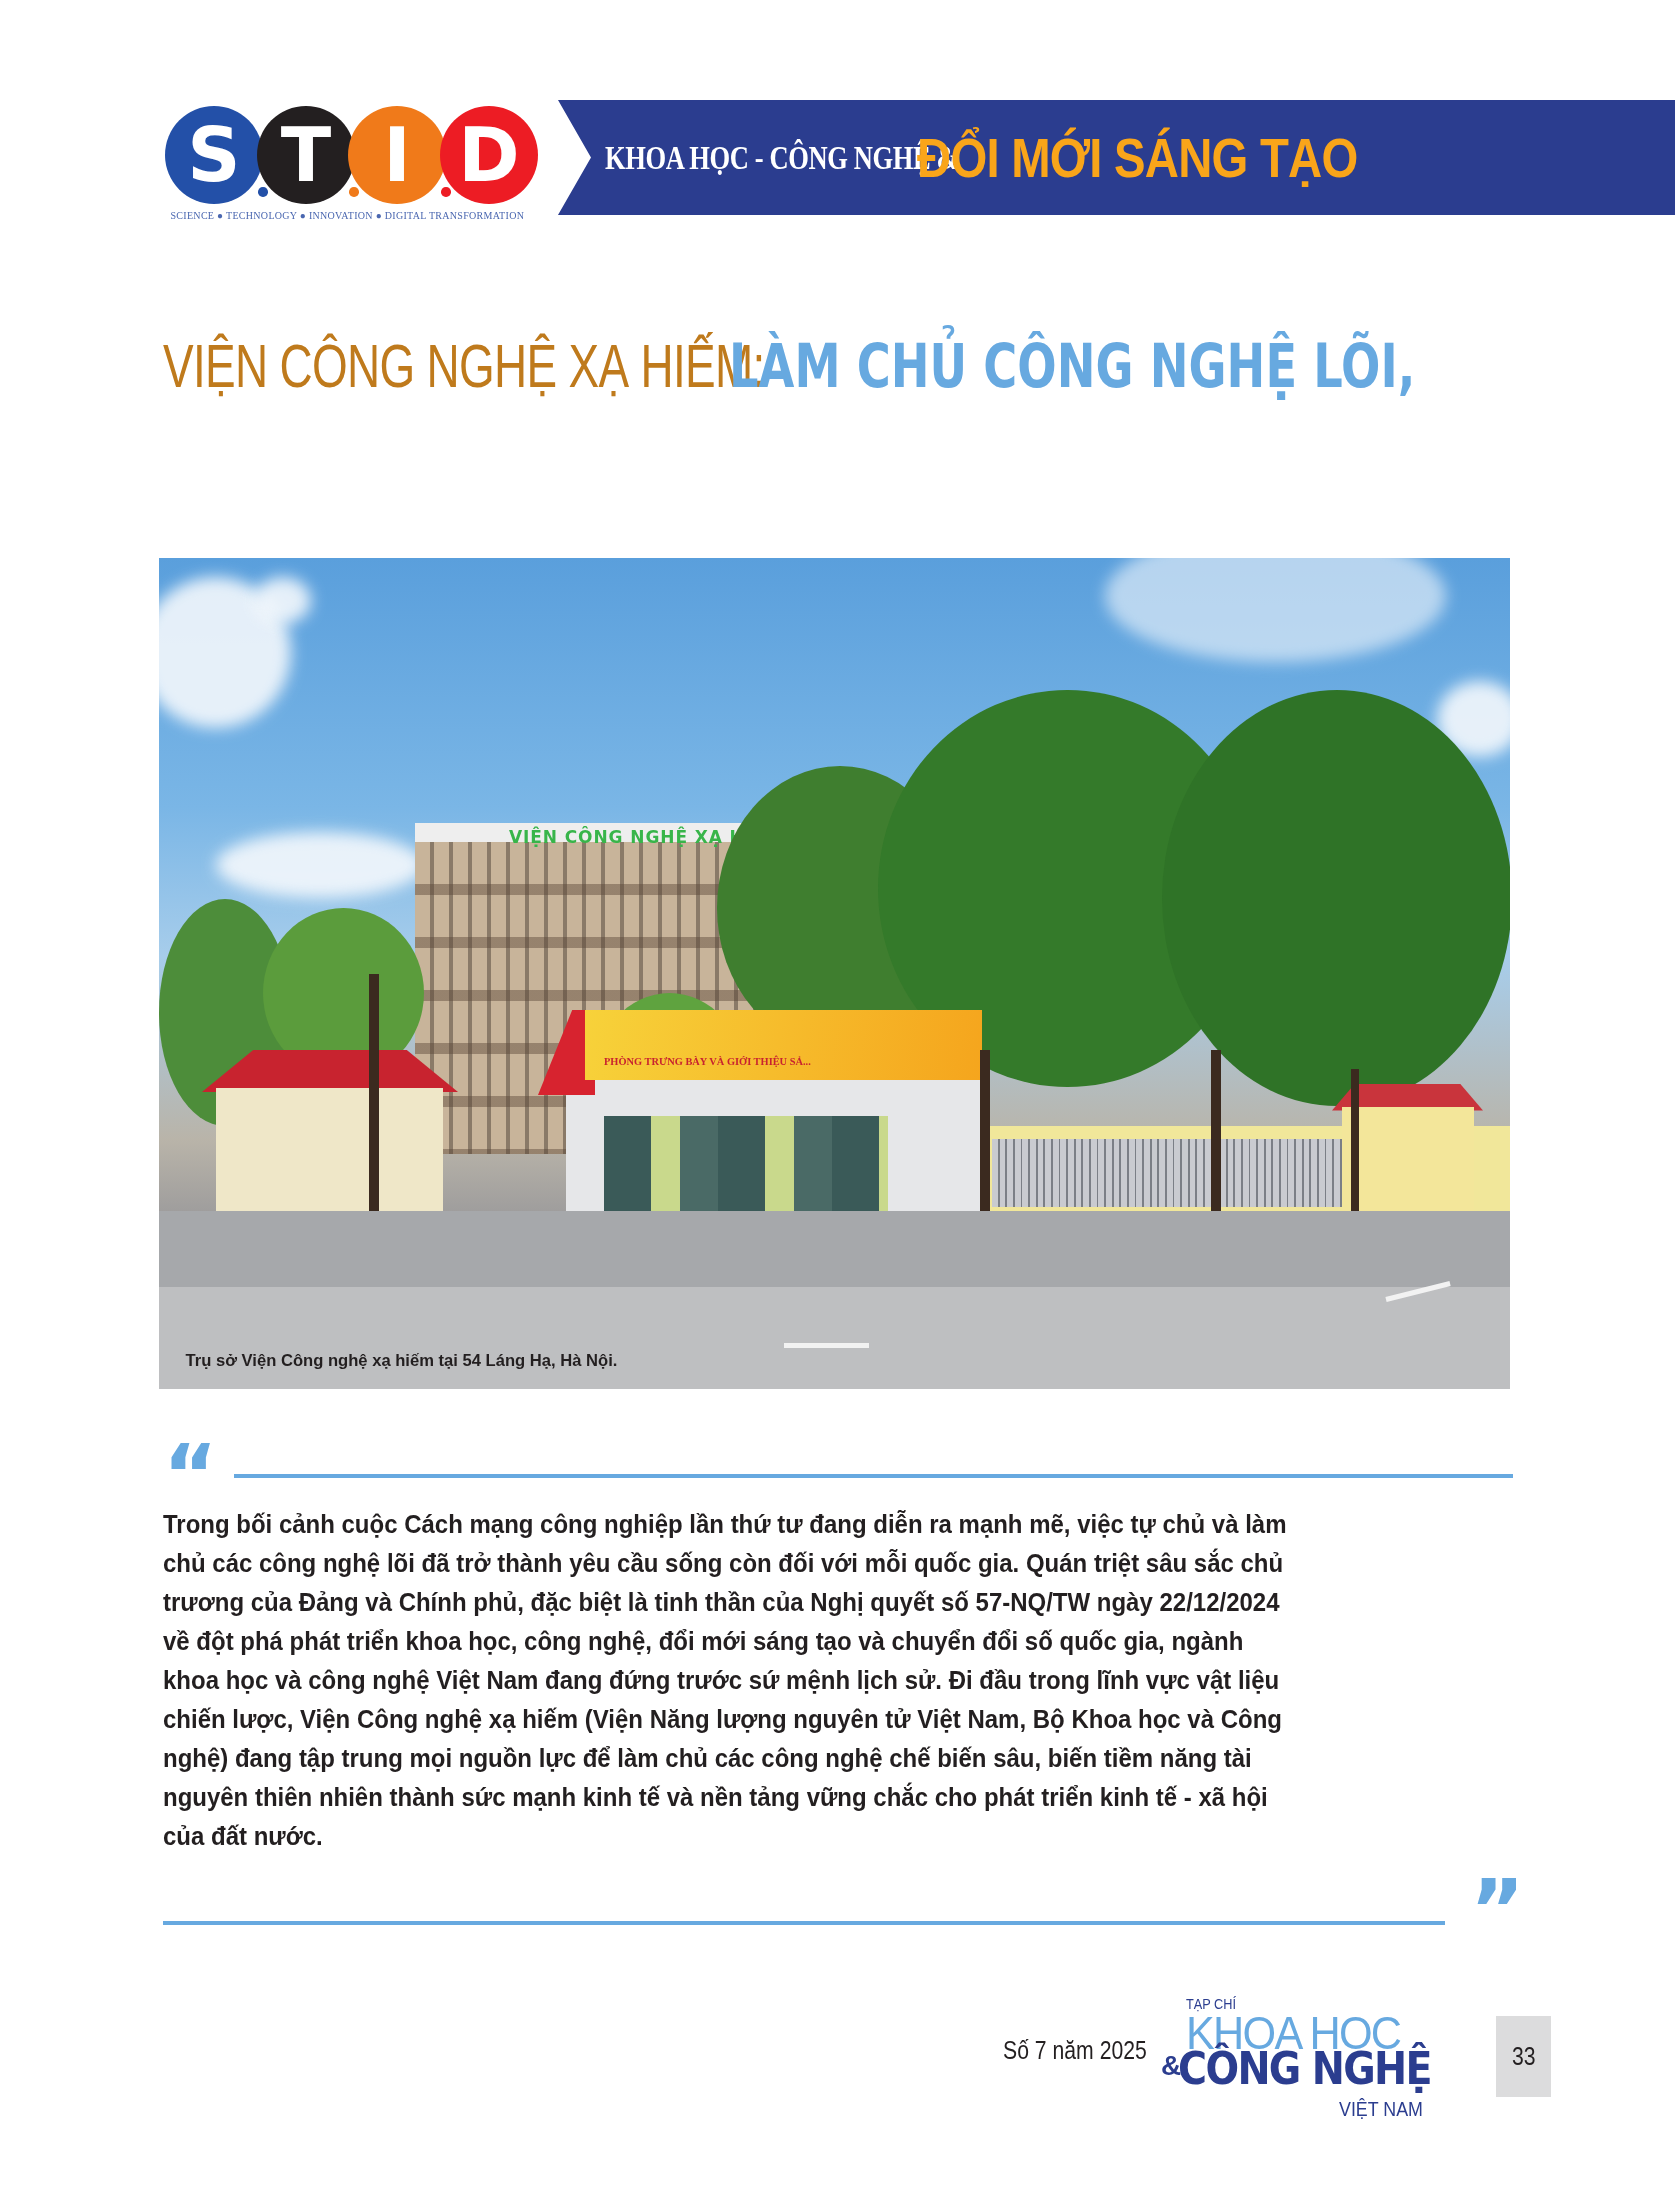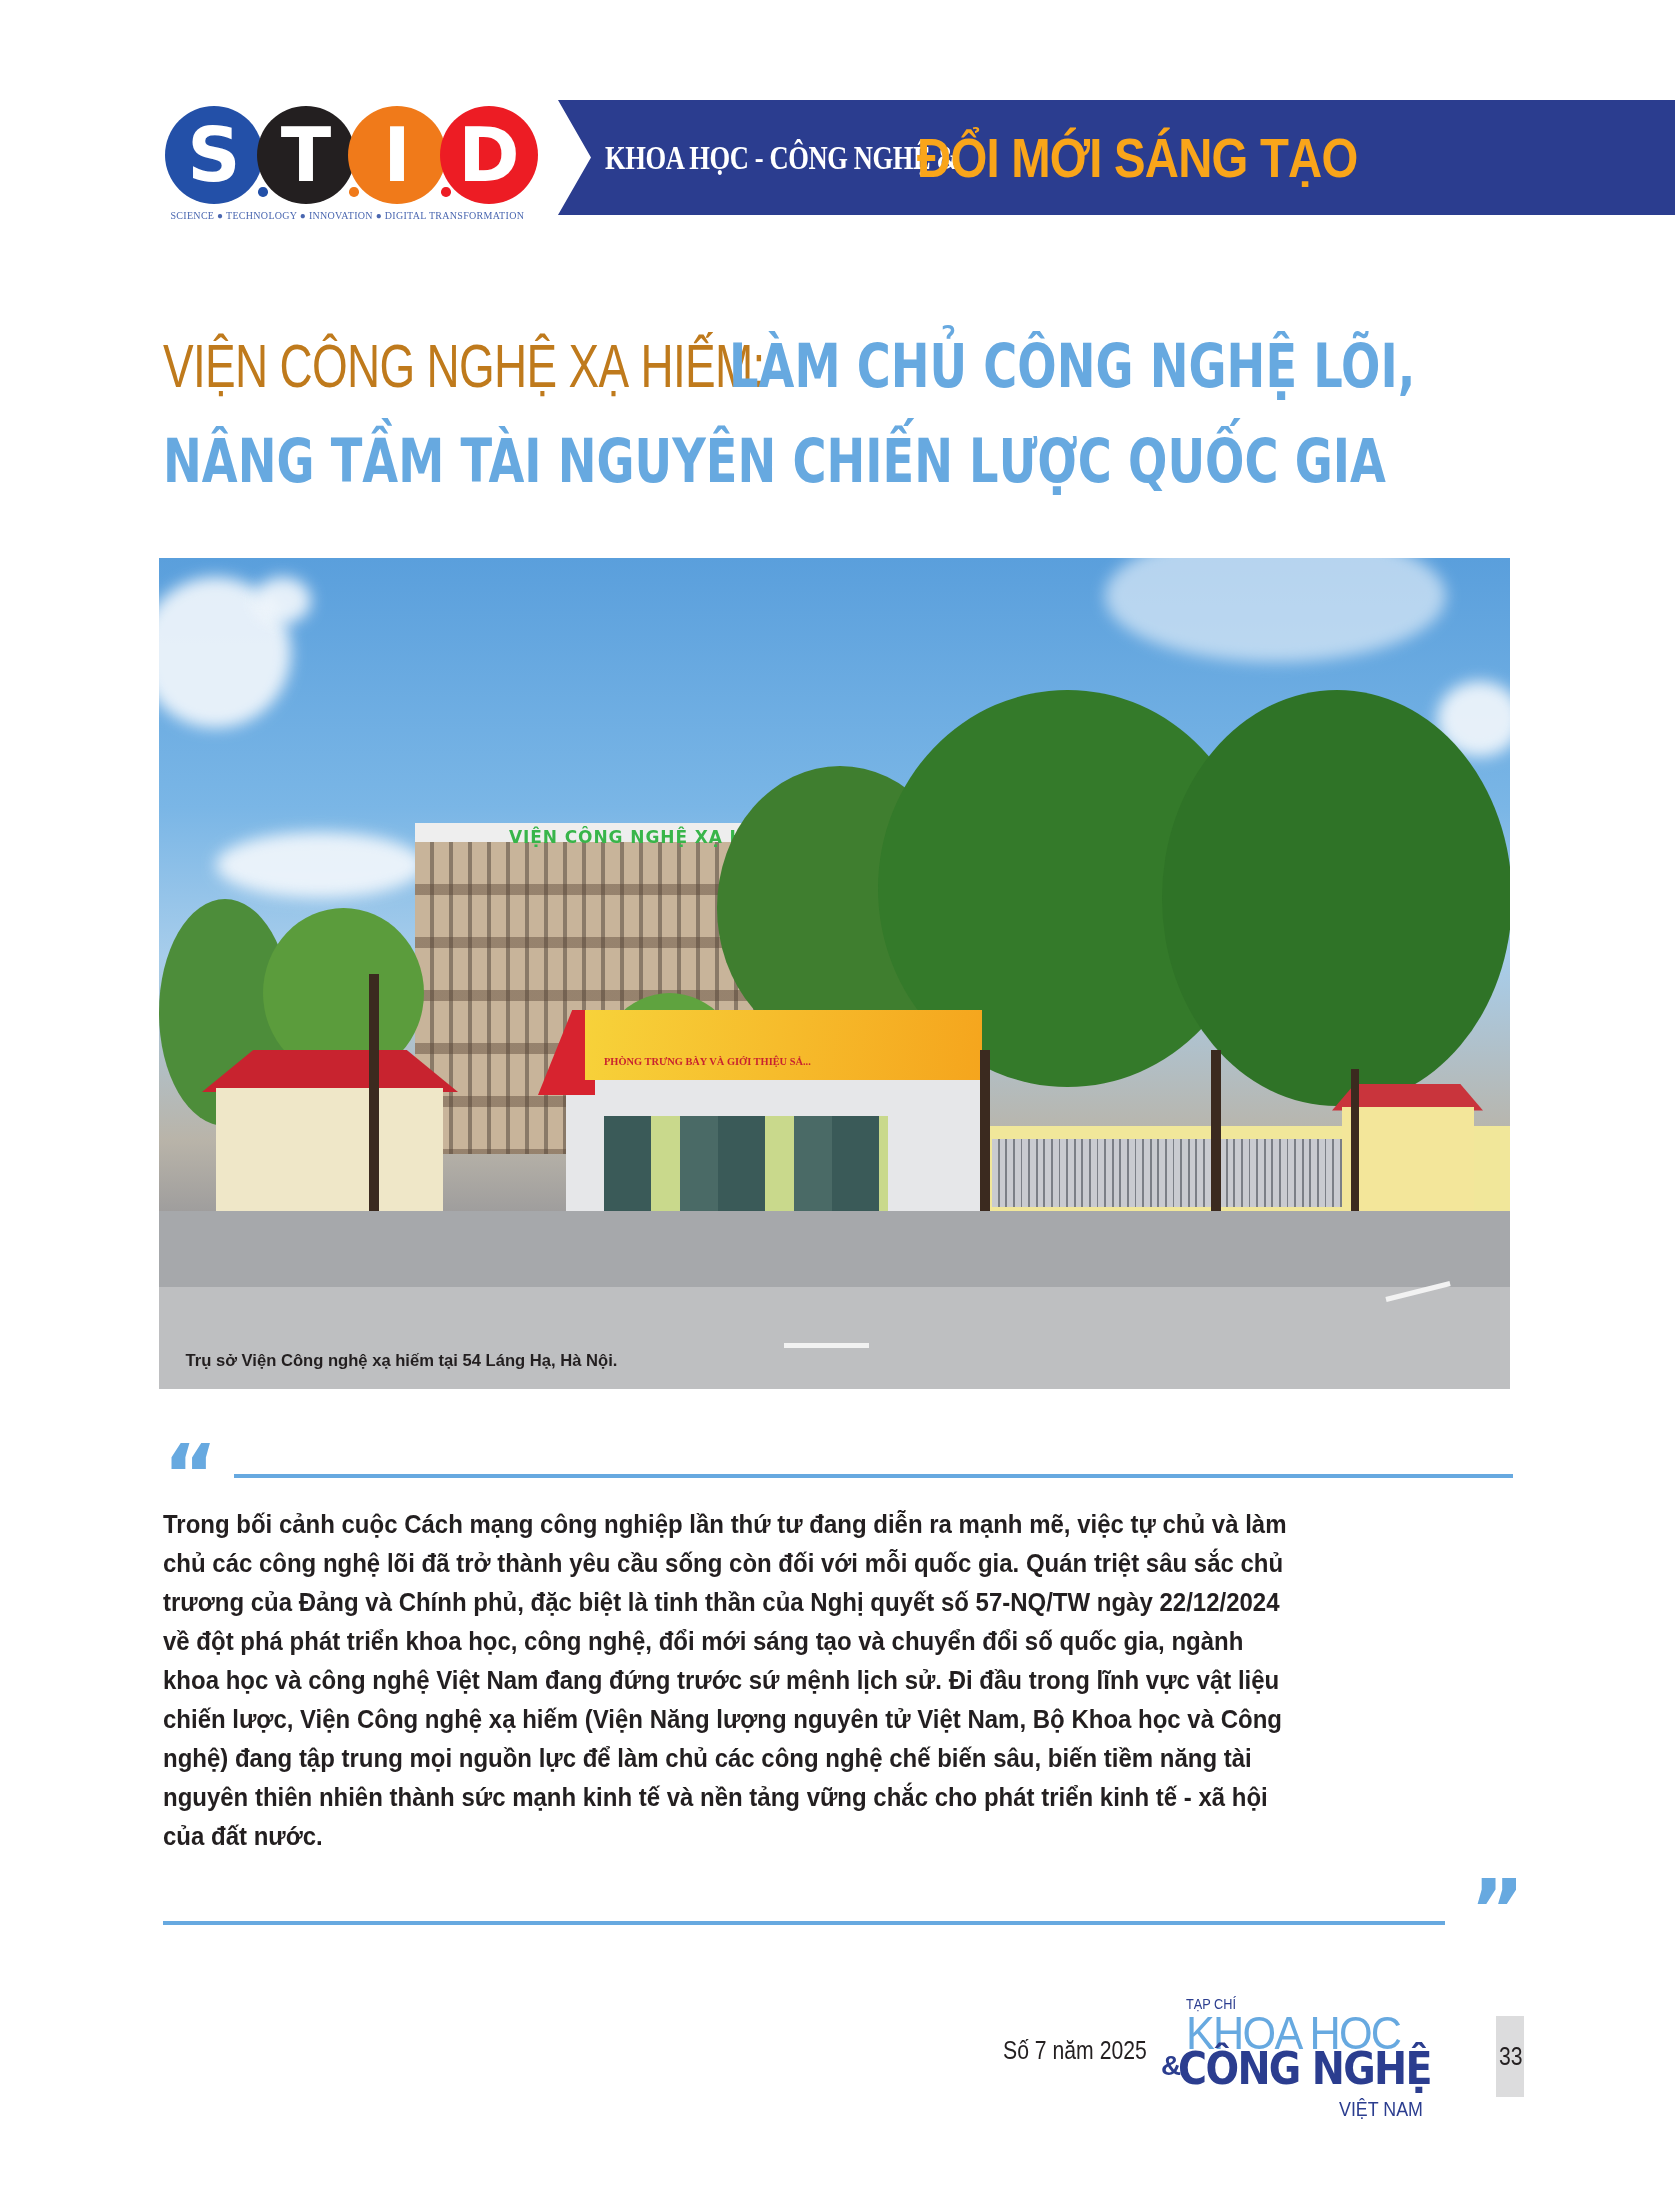--- a/index.html
+++ b/index.html
@@ -94,21 +94,21 @@
            color: #231f20; white-space: nowrap; transform: scaleX(0.8); transform-origin: left center; }
   .mag { position: absolute; left: 1159px; top: 1995px; width: 322px; height: 161px; }
   .mag-tapchi { position: absolute; left: 26.5px; top: 0; font-size: 15px; color: #2b3d8f; transform: scaleX(0.85); transform-origin: left center; white-space: nowrap; }
   .mag-khoahoc { position: absolute; left: 26.5px; top: 9.5px; font-family: "Liberation Sans", sans-serif; font-size: 47px;
                  color: #67a9e0; letter-spacing: -1.9px; white-space: nowrap; transform: scaleX(0.92); transform-origin: left center; }
   .mag-amp { position: absolute; left: 1.9px; top: 55px; font-family: "Liberation Sans", sans-serif; font-weight: bold; font-size: 28px; color: #2b3d8f; }
   .mag-congnghe { position: absolute; left: 19px; top: 47px; font-family: "DejaVu Sans", sans-serif; font-weight: bold;
                   font-size: 45px; color: #2b3d8f; letter-spacing: -1.9px; white-space: nowrap; transform: scaleX(0.88); transform-origin: left center; }
   .mag-vietnam { position: absolute; left: 180px; top: 102px; font-size: 21px; color: #2b3d8f; white-space: nowrap;
                  transform: scaleX(0.85); transform-origin: left center; }
-  .pagenum { position: absolute; left: 1496px; top: 2016px; width: 28px; height: 81px; background: #dcdcdd;
+  .pagenum { position: absolute; left: 1496px; top: 2016px; width: 55px; height: 81px; background: #dcdcdd;
              font-family: "Liberation Sans", sans-serif; font-size: 26.5px; line-height: 81px; text-align: center; color: #231f20; }
   .pagenum span { display: inline-block; transform: scaleX(0.8); }
 </style>
 </head>
 <body>
 
 <div class="logo">
   <div class="logo-circles">
     <div class="circle c-s">S</div>
     <div class="circle c-t">T</div>
@@ -128,23 +128,20 @@
   <div class="banner-text">
     <span class="banner-main">KHOA HỌC - CÔNG NGHỆ &amp;</span>
     <span class="banner-accent">ĐỔI MỚI SÁNG TẠO</span>
   </div>
 </div>
 
 <h1 class="title">
   <span class="title-line tl1">
     <span class="title-thin">VIỆN CÔNG NGHỆ XẠ HIẾM:</span><span class="title-bold">LÀM CHỦ CÔNG NGHỆ LÕI,</span>
   </span>
-  <span class="title-line tl2">
-    <span class="title-bold">NÂNG TẦM TÀI NGUYÊN CHIẾN LƯỢC QUỐC GIA</span>
-  </span>
 </h1>
 
 <figure class="photo">
   <div class="ph-cloud" style="left:-19px;top:19px;width:151px;height:151px;"></div>
   <div class="ph-cloud" style="left:95px;top:19px;width:57px;height:47px;"></div>
   <div class="ph-cloud" style="left:57px;top:274px;width:208px;height:66px;"></div>
   <div class="ph-cloud" style="left:568px;top:274px;width:151px;height:57px;"></div>
   <div class="ph-cloud" style="left:946px;top:-28px;width:341px;height:132px;opacity:0.6;"></div>
   <div class="ph-cloud" style="left:1278px;top:123px;width:85px;height:76px;"></div>
 

